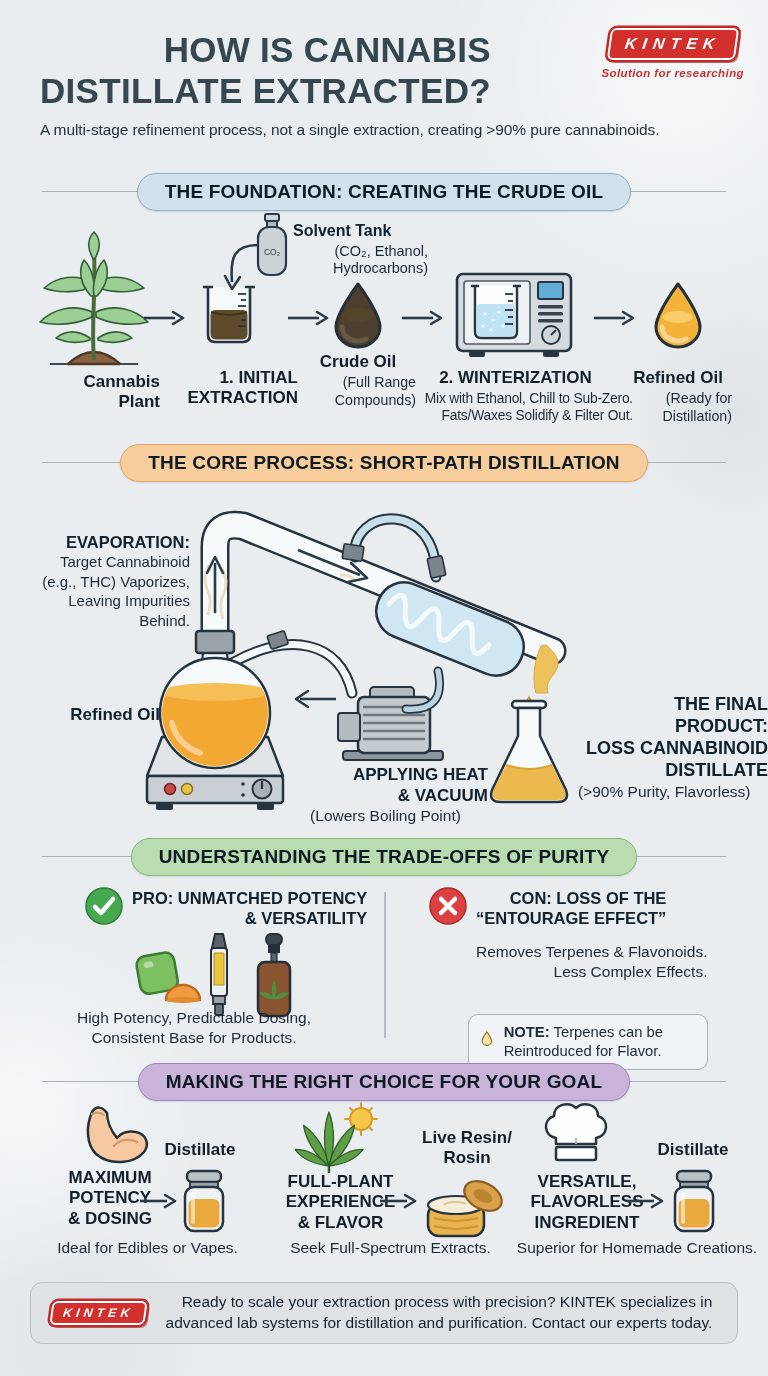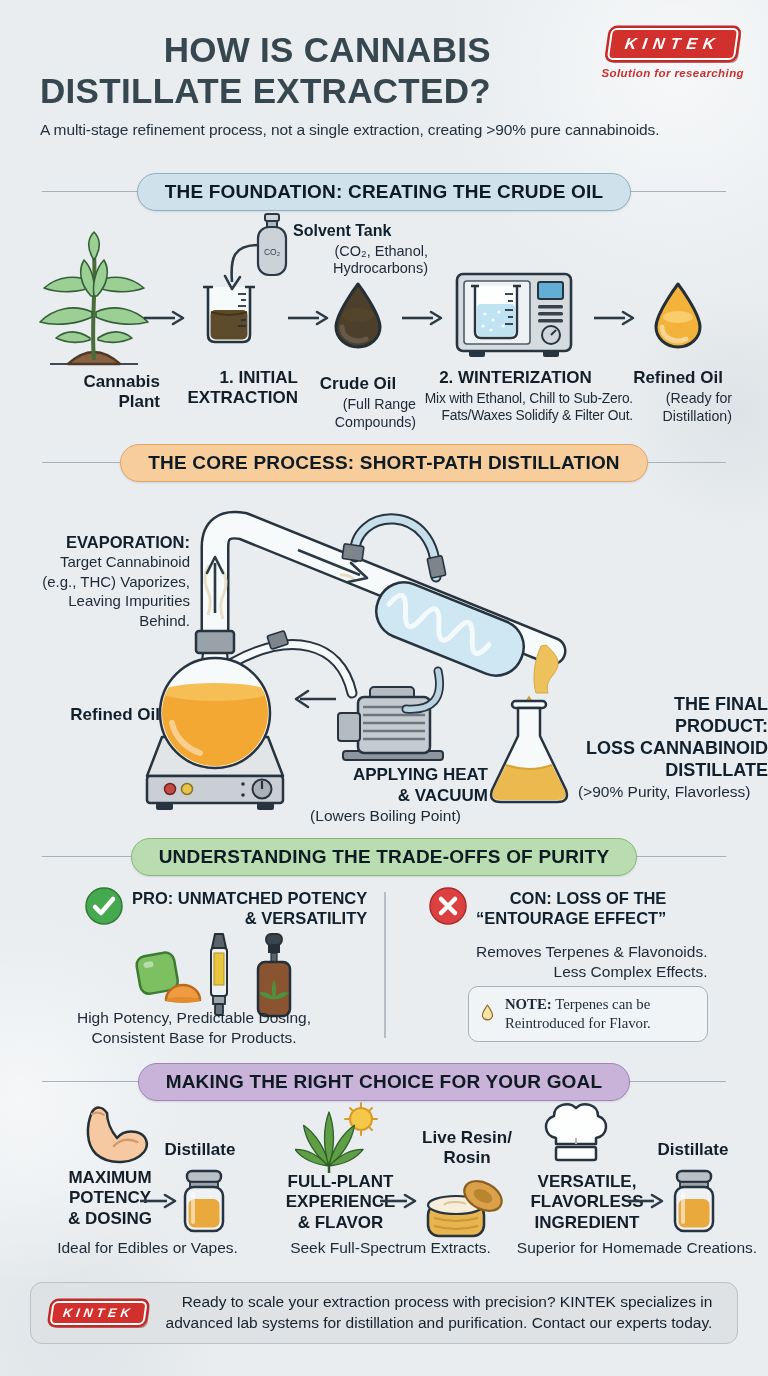--- a/index.html
+++ b/index.html
@@ -34,22 +34,22 @@
   .pill.blue  {background:#cfe1eb;border:1.5px solid #8fb2c4;}
   .pill.peach {background:#f7cd9c;border:1.5px solid #dfa768;}
   .pill.green {background:#b9dcb0;border:1.5px solid #85bb79;}
   .pill.purple{background:#cab3d8;border:1.5px solid #a383bb;}
 
   .step-label{font-size:17px;font-weight:bold;line-height:1.2;color:#131e28;}
   .step-sub{font-size:14.2px;line-height:1.24;color:#1d2935;margin-top:2px;}
   .sec-title{font-size:16.5px;font-weight:bold;line-height:1.22;color:#10202c;}
   .sec-text{font-size:15px;line-height:1.3;color:#1d2935;}
 
-  .note-box{left:468px;top:986px;width:218px;background:#f1f4f6;border:1.5px solid #a8b2b9;
-    border-radius:10px;display:flex;align-items:center;gap:9px;padding:8px 10px;font-family:Liberation Serif, serif;}
+  .note-box{left:468px;top:1014px;width:218px;background:#f1f4f6;border:1.5px solid #a8b2b9;
+    border-radius:10px;display:flex;align-items:flex-start;gap:9px;padding:8px 10px;}
   .divider-v{left:384px;top:892px;width:1.5px;height:146px;background:#b6bec5;}
 
   .footer-box{left:30px;top:1282px;width:708px;height:62px;background:#dee2e5;border:1.5px solid #b9c0c6;
     border-radius:12px;display:flex;align-items:center;padding:0 20px;box-sizing:border-box;}
   .footer-text{margin-left:20px;font-size:15.5px;line-height:1.35;color:#15222d;}
   .website{left:0;top:1347px;width:768px;text-align:left;font-size:16px;color:#33424e;margin-top:48px;}
 </style>
 </head>
 <body>
 
@@ -130,21 +130,21 @@
   <svg class="abs" style="left:286px;top:309px" width="44" height="18" viewBox="0 0 44 18">
     <line x1="2" y1="9" x2="33" y2="9" stroke="#2b3a45" stroke-width="2.6"></line>
     <polyline points="31,3 41,9 31,15" fill="none" stroke="#2b3a45" stroke-width="2.6" stroke-linecap="round" stroke-linejoin="round"></polyline>
   </svg>
 
   <svg class="abs" style="left:330px;top:281px" width="56" height="68" viewBox="0 0 56 68">
     <path d="M28,3 C28,3 6,32 6,46 a22,20 0 0 0 44,0 C50,32 28,3 28,3 Z" fill="#4c3f2b" stroke="#242f38" stroke-width="3" stroke-linejoin="round"></path>
     <path d="M12,46 a16,14 0 0 0 24,12" fill="none" stroke="rgba(255,255,255,.14)" stroke-width="5" stroke-linecap="round"></path>
     <ellipse cx="28" cy="34" rx="16" ry="7" fill="rgba(90,72,45,.55)"></ellipse>
   </svg>
-  <div class="abs center" style="left:300px;top:374px;width:116px">
+  <div class="abs center" style="left:300px;top:352px;width:116px">
     <div class="step-label">Crude Oil</div>
     <div class="step-sub pre">(Full Range
 Compounds)</div>
   </div>
 
   <svg class="abs" style="left:400px;top:309px" width="44" height="18" viewBox="0 0 44 18">
     <line x1="2" y1="9" x2="33" y2="9" stroke="#2b3a45" stroke-width="2.6"></line>
     <polyline points="31,3 41,9 31,15" fill="none" stroke="#2b3a45" stroke-width="2.6" stroke-linecap="round" stroke-linejoin="round"></polyline>
   </svg>
 

